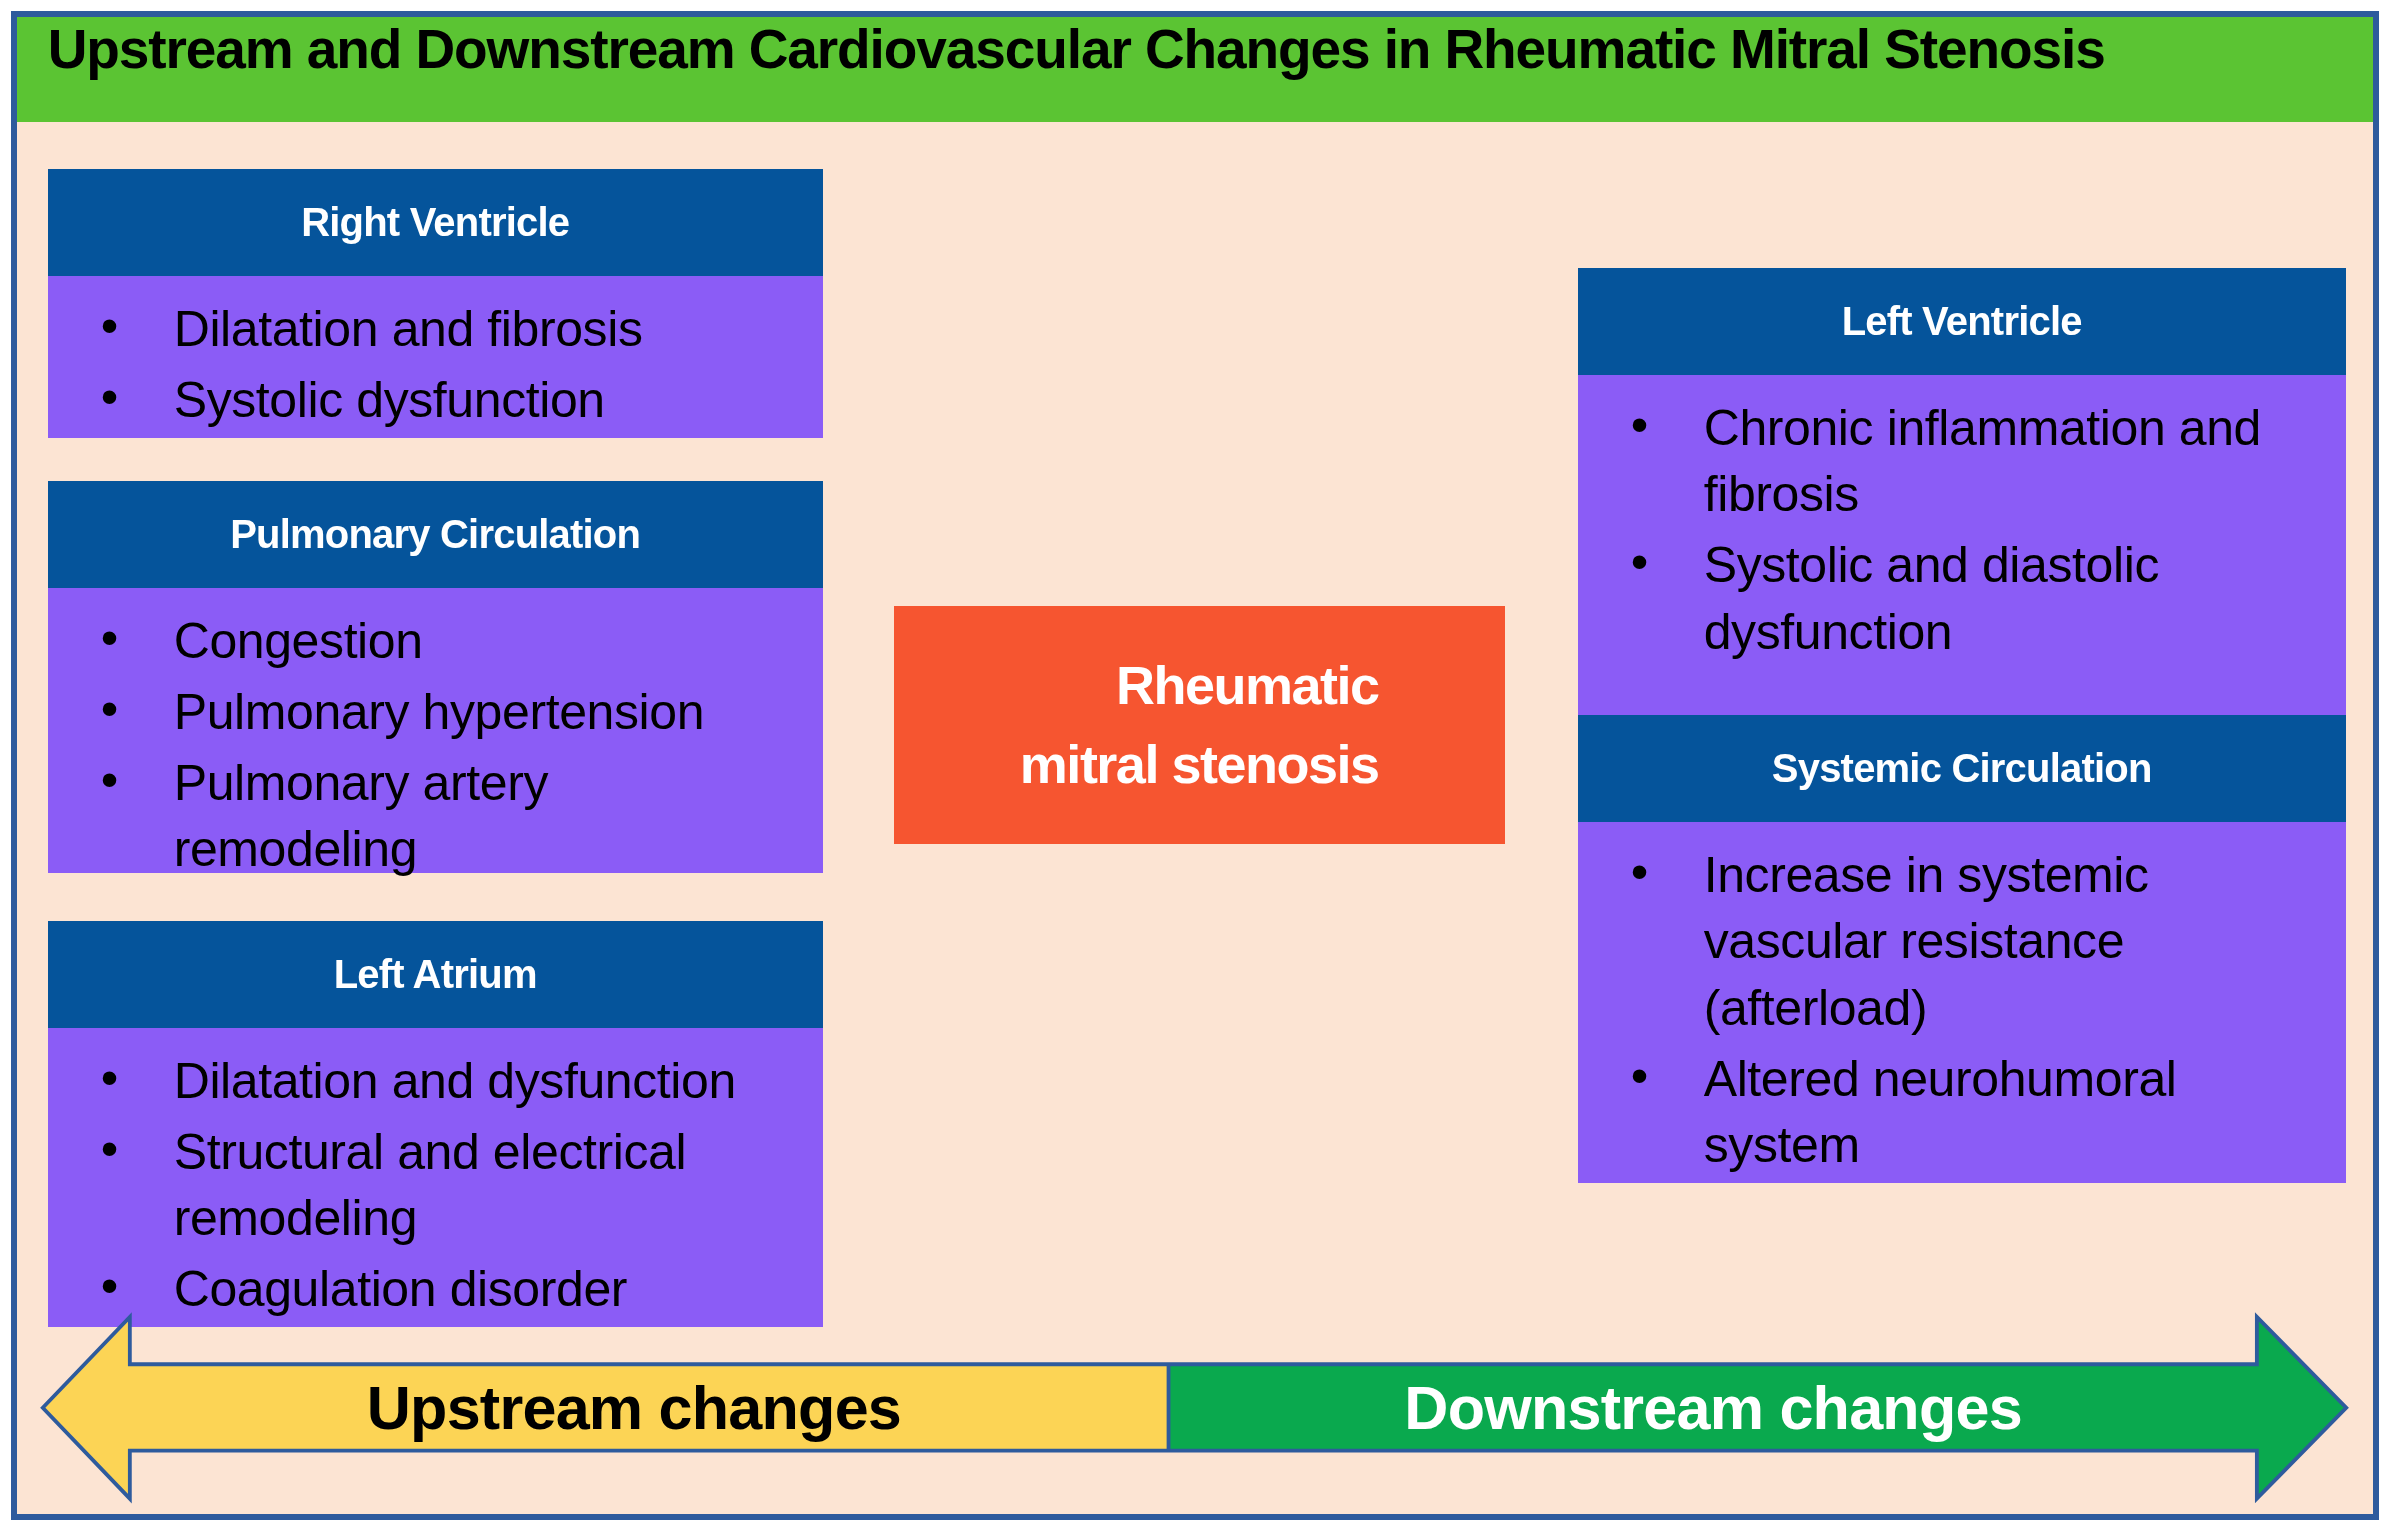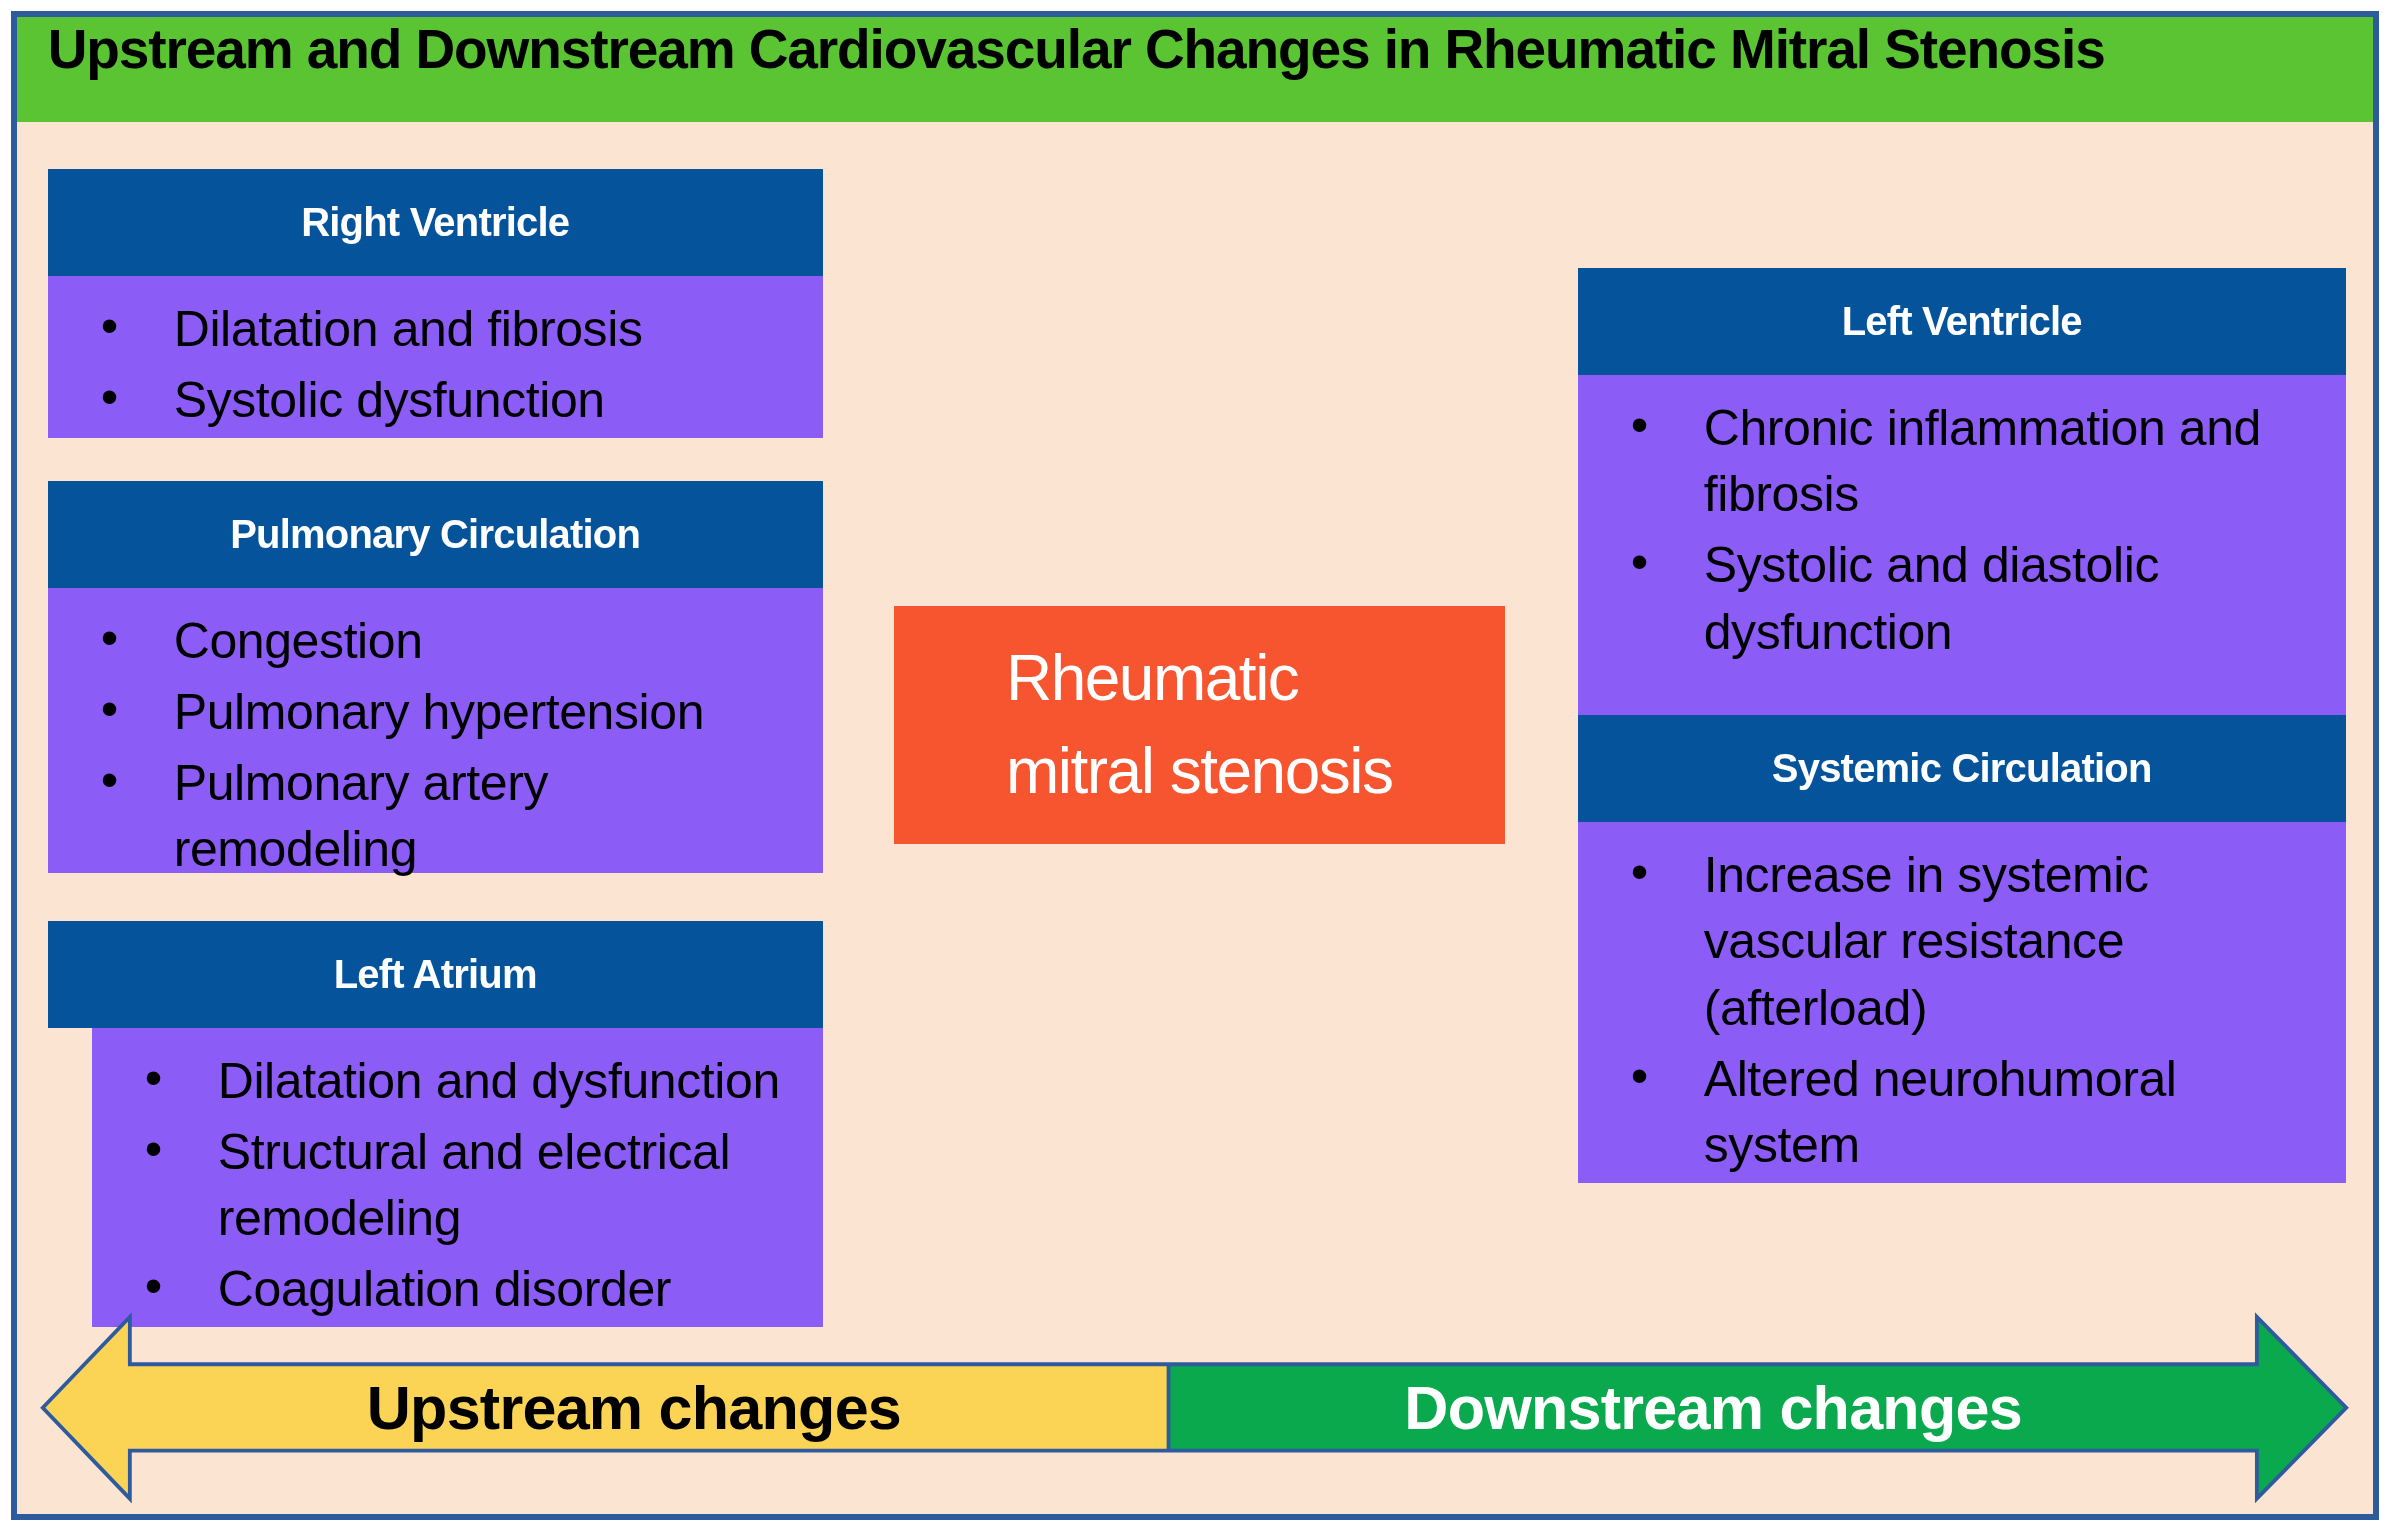--- a/index.html
+++ b/index.html
@@ -85,41 +85,41 @@
   }
   
   #box-rv { left: 31px;  top: 152px;  width: 775px; }
   #box-pc { left: 31px;  top: 464px;  width: 775px; }
   #box-la { left: 31px;  top: 904px; width: 775px; }
   
   #box-lv { left: 1561px; top: 251px; width: 768px; }
   #box-sc { left: 1561px; top: 698px; width: 768px; }
   #box-rv ul { height: 162px; }
   #box-pc ul { height: 285px; }
-  #box-la ul { height: 299px; margin-left: 44px; }
+  #box-la ul { height: 299px; }
   #box-lv ul { height: 371px; }
   #box-sc ul { height: 361px; }
   .center-box {
     position: absolute;
     left: 877px;
     top: 589px;
     width: 611px;
     height: 238px;
     background: #F65530;
     display: flex;
     align-items: center;
     justify-content: center;
   }
   .center-box span {
     color: #ffffff;
-    font-size: 64px;
-    font-weight: normal;
+    font-size: 54px;
+    font-weight: bold;
     letter-spacing: -1.5px;
     line-height: 1.45;
-    text-align: left;
+    text-align: right;
     white-space: pre-line;
   }
   .arrow-svg {
     position: absolute;
     left: 0;
     top: 0;
     width: 2389px;
     height: 1534px;
   }
   .arrow-text {

